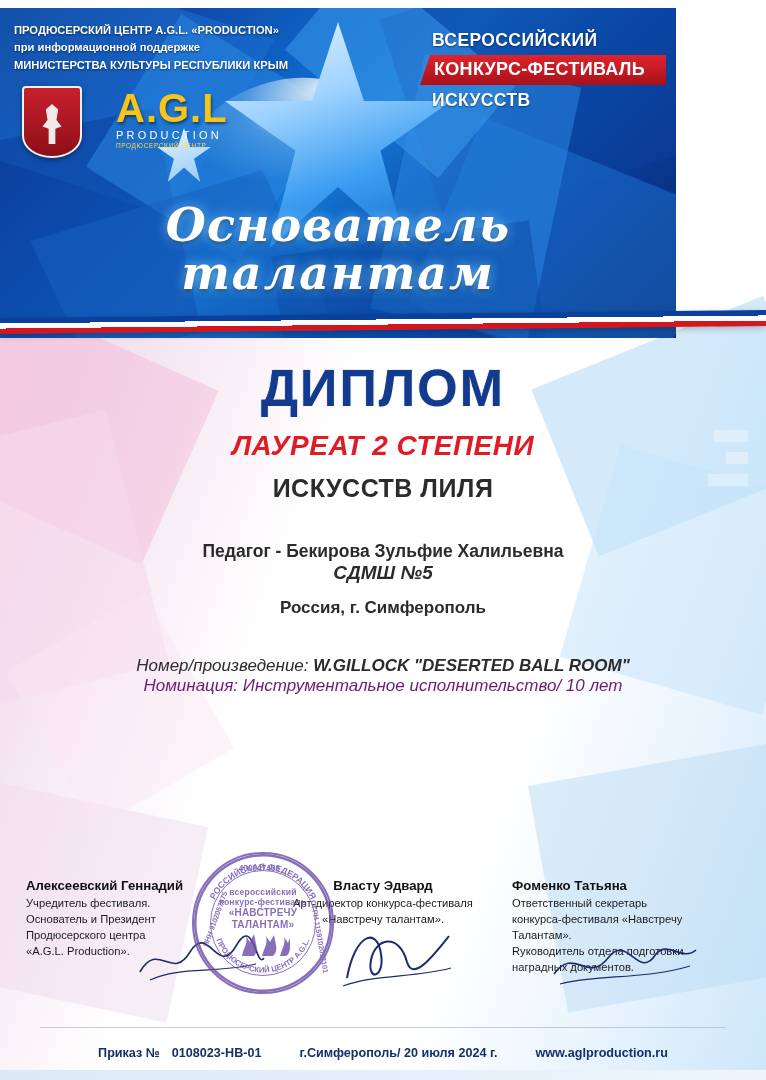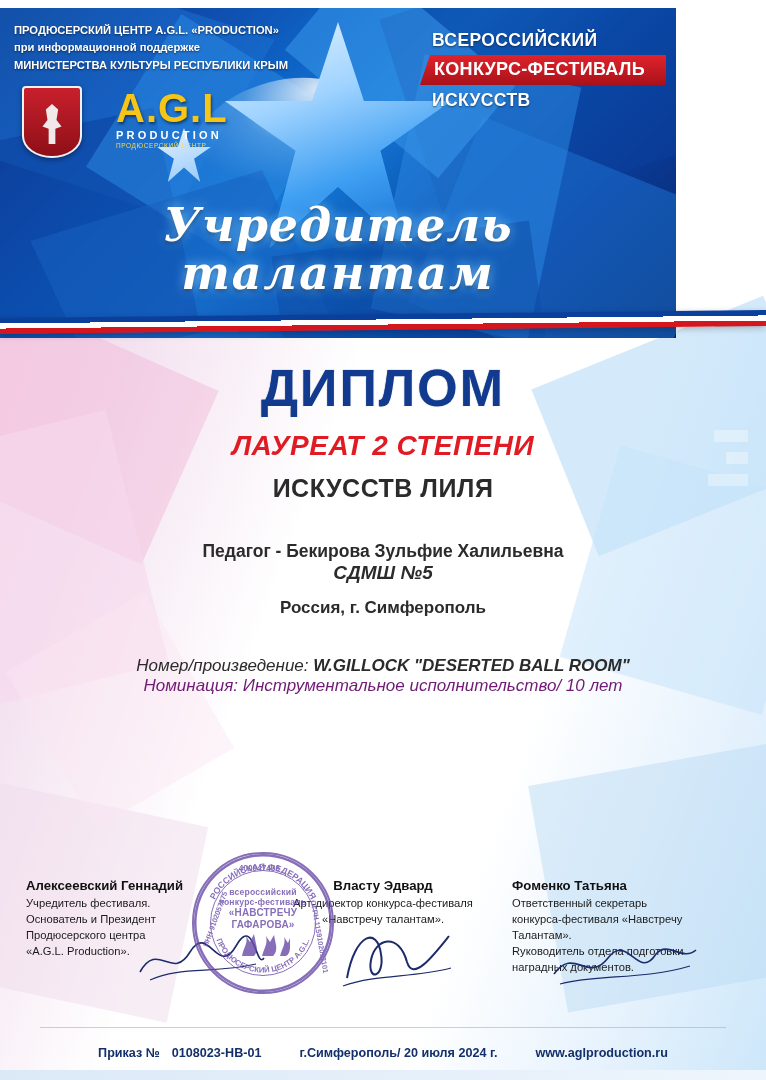--- a/index.html
+++ b/index.html
@@ -132,21 +132,21 @@
     background: #f4f4f4;
     clip-path: polygon(50% 0%, 72% 14%, 66% 40%, 84% 56%, 62% 62%, 62% 100%, 38% 100%, 38% 62%, 16% 56%, 34% 40%, 28% 14%);
     opacity: .95;
   }
   .agl { color: #fff; line-height: 1; padding-top: 2px; }
   .agl .agl-main {
     font-size: 40px; font-weight: 800; letter-spacing: 1px;
     color: #f5c518;
     text-shadow: 1px 2px 3px rgba(0,0,0,.5);
   }
-  .agl .agl-sub1 { font-size: 11px; letter-spacing: 3.2px; font-weight:700; margin-top: 2px; }
+  .agl .agl-sub1 { font-size: 11px; letter-spacing: 3.2px; font-weight:400; margin-top: 2px; }
   .agl .agl-sub2 { font-size: 6.5px; letter-spacing: .6px; color:#ffd84a; margin-top: 2px; }
 
   
   .script {
     position: absolute;
     top: 190px; left: 50%;
     transform: translateX(-50%);
     text-align: center;
     color: #ffffff;
     font-family: "DejaVu Serif", serif;
@@ -378,21 +378,21 @@
       </div>
     </div>
 
     <div class="ribbon-wrap">
       <div class="ribbon-line1">ВСЕРОССИЙСКИЙ</div>
       <div class="ribbon-red">КОНКУРС-ФЕСТИВАЛЬ</div>
       <div class="ribbon-line3">ИСКУССТВ</div>
     </div>
 
     <div class="script">
-      <div class="l1">Учредитель</div>
+      <div class="l1">Основатель</div>
       <div class="l2">талантам</div>
     </div>
   </div>
   <div class="tricolor"></div>
 
   <div class="content">
     <div class="title-diplom">ДИПЛОМ</div>
     <div class="laureate">ЛАУРЕАТ 2 СТЕПЕНИ</div>
     <div class="winner">ИСКУССТВ ЛИЛЯ</div>
     <div class="teacher">Педагог - Бекирова Зульфие Халильевна</div>
@@ -458,21 +458,21 @@
         <textPath href="#arcBottom" startOffset="50%" text-anchor="middle">ПРОДЮСЕРСКИЙ ЦЕНТР A.G.L.</textPath>
       </text>
       <text x="14" y="96" font-size="7.5" font-weight="bold" fill="#6a4ba8" transform="rotate(-70 14 96)" font-family="Liberation Sans, sans-serif">ИНН 9102057375</text>
       <text x="120" y="48" font-size="7.5" font-weight="bold" fill="#6a4ba8" transform="rotate(80 120 48)" font-family="Liberation Sans, sans-serif">ОГРН 1159102093101</text>
       <text x="46" y="18" font-size="8.5" font-weight="bold" fill="#6a4ba8" font-family="Liberation Sans, sans-serif">400047436</text>
     </svg>
     <div class="inner">
       <div>всероссийский</div>
       <div>конкурс-фестиваль</div>
       <div class="big">«НАВСТРЕЧУ</div>
-      <div class="big">ГАФАРОВА»</div>
+      <div class="big">ТАЛАНТАМ»</div>
       <svg width="58" height="26" viewBox="0 0 58 26" style="margin-top:2px;">
         <path d="M8 24 C 10 14, 14 12, 12 4 L 16 10 L 20 2 L 22 12 C 24 18, 22 22, 20 24 Z" fill="#6a4ba8"></path>
         <path d="M28 24 C 30 16, 34 12, 32 4 L 36 10 L 40 3 L 42 13 C 43 19, 41 22, 39 24 Z" fill="#6a4ba8"></path>
         <path d="M46 24 C 48 16, 52 12, 50 5 L 54 11 L 56 6 L 56 16 C 56 20, 54 23, 52 24 Z" fill="#6a4ba8"></path>
       </svg>
     </div>
   </div>
 
   <div class="footer-line"></div>
   <div class="footer">

